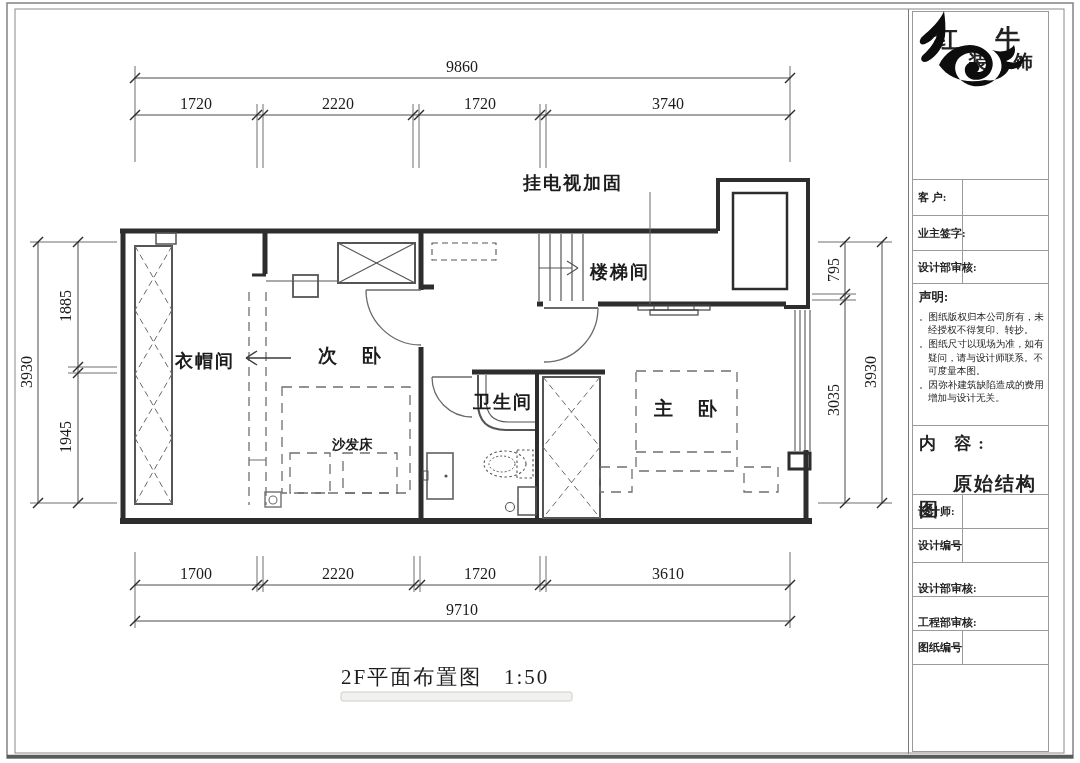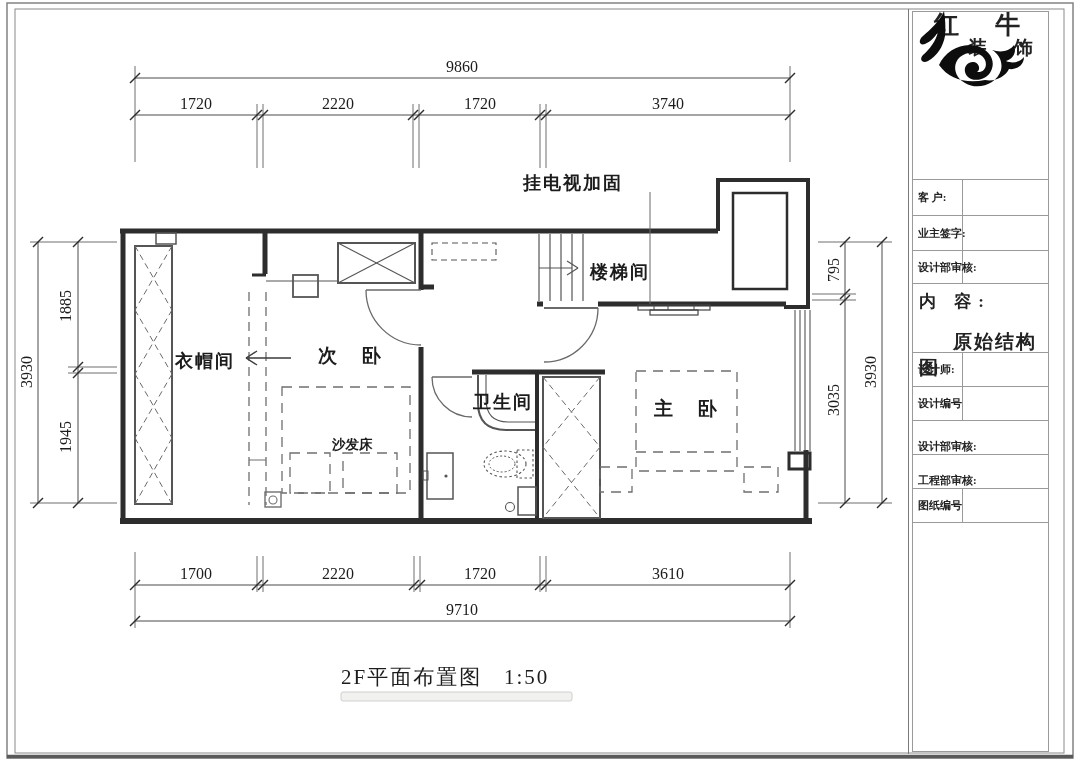--- a/index.html
+++ b/index.html
@@ -18,21 +18,21 @@
           border-left:1px solid #7a7a7a;box-sizing:border-box;padding:2px 2px 2px 3px;}
   #tblock .inner{width:100%;height:100%;border:1px solid #9a9a9a;box-sizing:border-box;
                  display:flex;flex-direction:column;}
   .tb-row{border-bottom:1px solid #9a9a9a;display:flex;align-items:flex-end;box-sizing:border-box;flex:0 0 auto;}
   .tb-label{font-size:11px;font-weight:bold;padding-left:5px;white-space:nowrap;}
   .tb-divider{width:50px;align-self:stretch;border-right:1px solid #9a9a9a;
               display:flex;align-items:center;box-sizing:border-box;flex:0 0 auto;}
   .tb-value{flex:1;}
   #logo-area{height:168px;border-bottom:1px solid #9a9a9a;box-sizing:border-box;
              display:flex;flex-direction:column;align-items:center;flex:0 0 auto;}
-  #brand-name{font-size:25px;font-weight:bold;letter-spacing:15px;line-height:1;margin-top:0;text-indent:8px;}
+  #brand-name{font-size:25px;font-weight:bold;letter-spacing:15px;line-height:1;margin-top:14px;text-indent:8px;}
   #brand-suffix{font-size:19px;font-weight:bold;letter-spacing:11px;line-height:1.2;
                 align-self:flex-end;padding-right:4px;}
   #stmt{height:142px;padding:5px 4px 0 6px;box-sizing:border-box;border-bottom:1px solid #9a9a9a;flex:0 0 auto;}
   #stmt .head{font-size:12.5px;font-weight:bold;margin-bottom:4px;}
   #stmt .line{font-size:9.6px;line-height:1.38;padding-left:9px;text-indent:-9px;margin-bottom:1px;}
   #content-area{height:69px;border-bottom:1px solid #9a9a9a;box-sizing:border-box;
                 padding:6px 0 0 6px;flex:0 0 auto;}
   #content-area .head{font-size:17px;font-weight:bold;letter-spacing:7px;}
   #content-area .val{font-size:19px;font-weight:bold;margin-top:16px;text-indent:34px;letter-spacing:2px;}
   #bottom-block{flex:1;padding:6px 4px 0 6px;box-sizing:border-box;font-size:10.5px;font-weight:bold;}
@@ -317,20 +317,26 @@
           </div>
         <div class="tb-value"></div>
       </div>
       <div class="tb-row" style="height:33px">
         <div class="tb-divider">
             <span class="tb-label">设计部审核:</span>
           </div>
         <div class="tb-value"></div>
       </div>
 
+      <div id="stmt">
+        <div class="head">声明:</div>
+        <div class="line">。图纸版权归本公司所有，未经授权不得复印、转抄。</div>
+        <div class="line">。图纸尺寸以现场为准，如有疑问，请与设计师联系。不可度量本图。</div>
+        <div class="line">。因弥补建筑缺陷造成的费用增加与设计无关。</div>
+      </div>
 
       <div id="content-area">
         <div class="head">内 容:</div>
         <div class="val">原始结构图</div>
       </div>
 
       <div class="tb-row" style="height:34px">
         <div class="tb-divider">
             <span class="tb-label">设计师:</span>
           </div>

